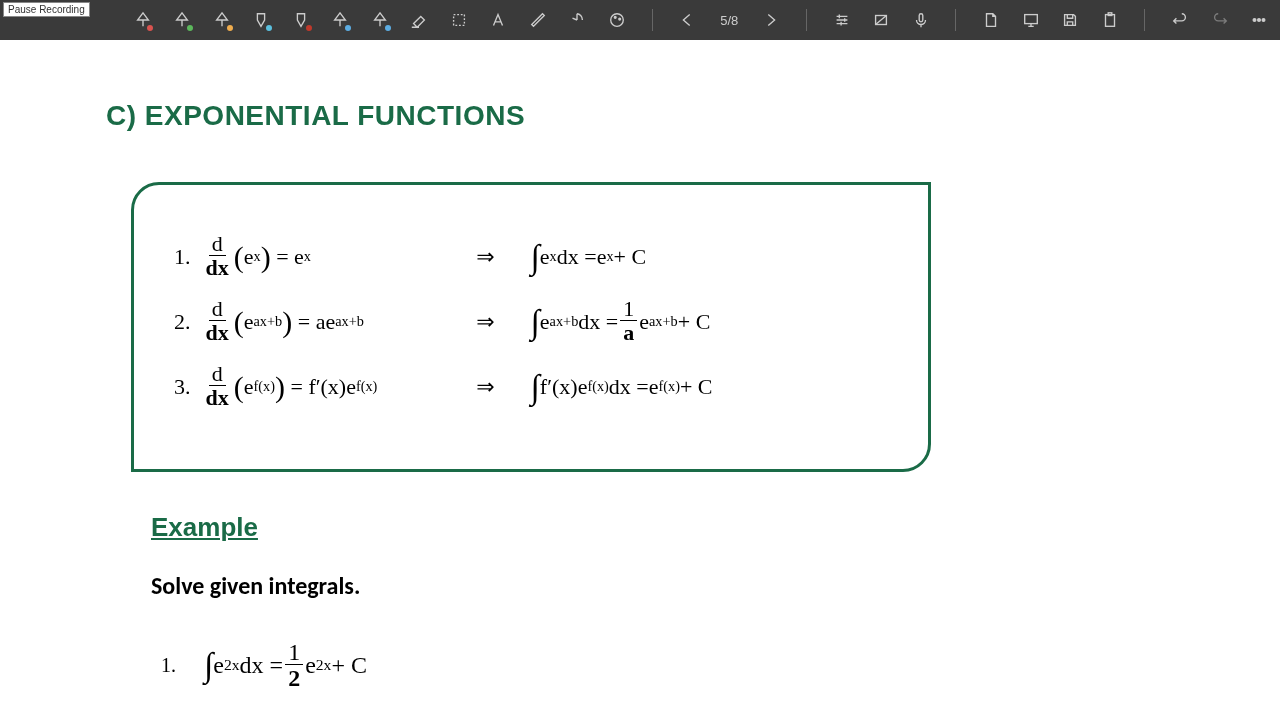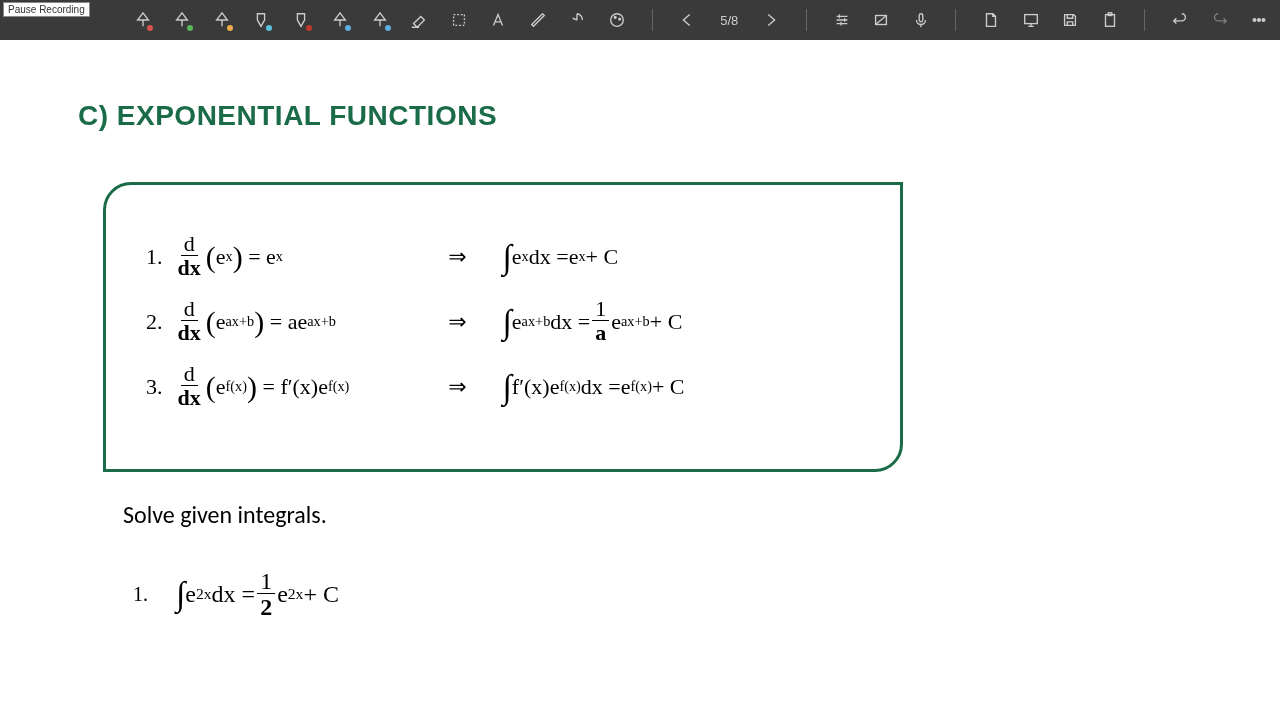--- a/index.html
+++ b/index.html
@@ -9,39 +9,39 @@
 .toolbar { background:#3a3a3a; height:40px; display:flex; align-items:center; padding:0 8px; gap:14px; position:relative; }
 .rec-badge { position:absolute; top:2px; left:3px; background:#fff; border:1px solid #888; font-size:10px; padding:1px 4px; color:#333; }
 .tbtn { width:26px; height:26px; display:flex; align-items:center; justify-content:center; cursor:pointer; color:#ccc; position:relative; }
 .tbtn svg { stroke:#ccc; fill:none; stroke-width:1.5; }
 .sep { width:1px; height:22px; background:#666; margin:0 8px; }
 .pagecount { color:#ccc; font-size:13px; padding:0 6px; }
 .dot { position:absolute; bottom:2px; right:2px; width:6px; height:6px; border-radius:50%; }
 
 
 .page { background:#fff; height:680px; padding:60px 0 0 0; overflow:hidden; }
-.content { margin-left:78px; }
+.content { margin-left:106px; }
 .heading { color:#1a6b47; font-weight:bold; font-size:28px; letter-spacing:0.5px; }
 .formula-box { border:3px solid #1a6b47; border-radius:28px 0 28px 0; width:800px; margin-top:50px; margin-left:25px; padding:30px 30px 40px 40px; }
 .row { display:flex; align-items:center; margin:18px 0; font-family:'Times New Roman',serif; font-size:22px; }
 .num { margin-right:10px; }
 .lhs { width:240px; display:flex; align-items:center; }
 .arrow { width:90px; text-align:center; font-size:22px; }
 .rhs { display:flex; align-items:center; }
 
 
 .frac { display:inline-flex; flex-direction:column; align-items:center; vertical-align:middle; margin:0 2px; }
 .frac .top { border-bottom:1.5px solid #000; padding:0 3px; line-height:1; }
 .frac .bot { padding:0 3px; line-height:1.1;font-weight:bold; }
 .paren { font-size:30px; vertical-align:middle; }
 sup { font-size:0.65em; vertical-align:super; }
 .intg { font-size:34px; vertical-align:middle; font-family:'Times New Roman',serif; }
 
 .example-h { color:#1a6b47; font-weight:bold; font-size:26px; text-decoration:underline; margin-top:40px; margin-left:45px; }
-.instr { font-size:24px; margin-top:28px; margin-left:45px; font-family:'Calibri',Arial,sans-serif; }
+.instr { font-size:24px; margin-top:28px; margin-left:45px; font-family:'Calibri',Arial,sans-serif;font-weight:bold; }
 .ex-row { font-family:'Times New Roman',serif; font-size:24px; margin-top:40px; margin-left:55px; display:flex; align-items:center; }
 .ex-row .num { margin-right:28px; font-size:20px; }
 </style>
 </head>
 <body>
 
 <div class="toolbar">
   <div class="rec-badge">Pause Recording</div>
 
   <div style="width:110px;"></div>
@@ -274,20 +274,21 @@
             <sup>f(x)</sup>
             <span>dx = </span>
             <span>e</span>
             <sup>f(x)</sup>
             <span> + C</span>
         </span>
       </div>
 
     </div>
 
+    <div class="example-h">Example</div>
     <div class="instr">Solve given integrals.</div>
 
     <div class="ex-row">
       <span class="num">1.</span>
       <span class="intg">∫</span>
         <span>e</span>
         <sup>2x</sup>
         <span> dx = </span>
       <span class="frac">
           <span class="top">1</span>

